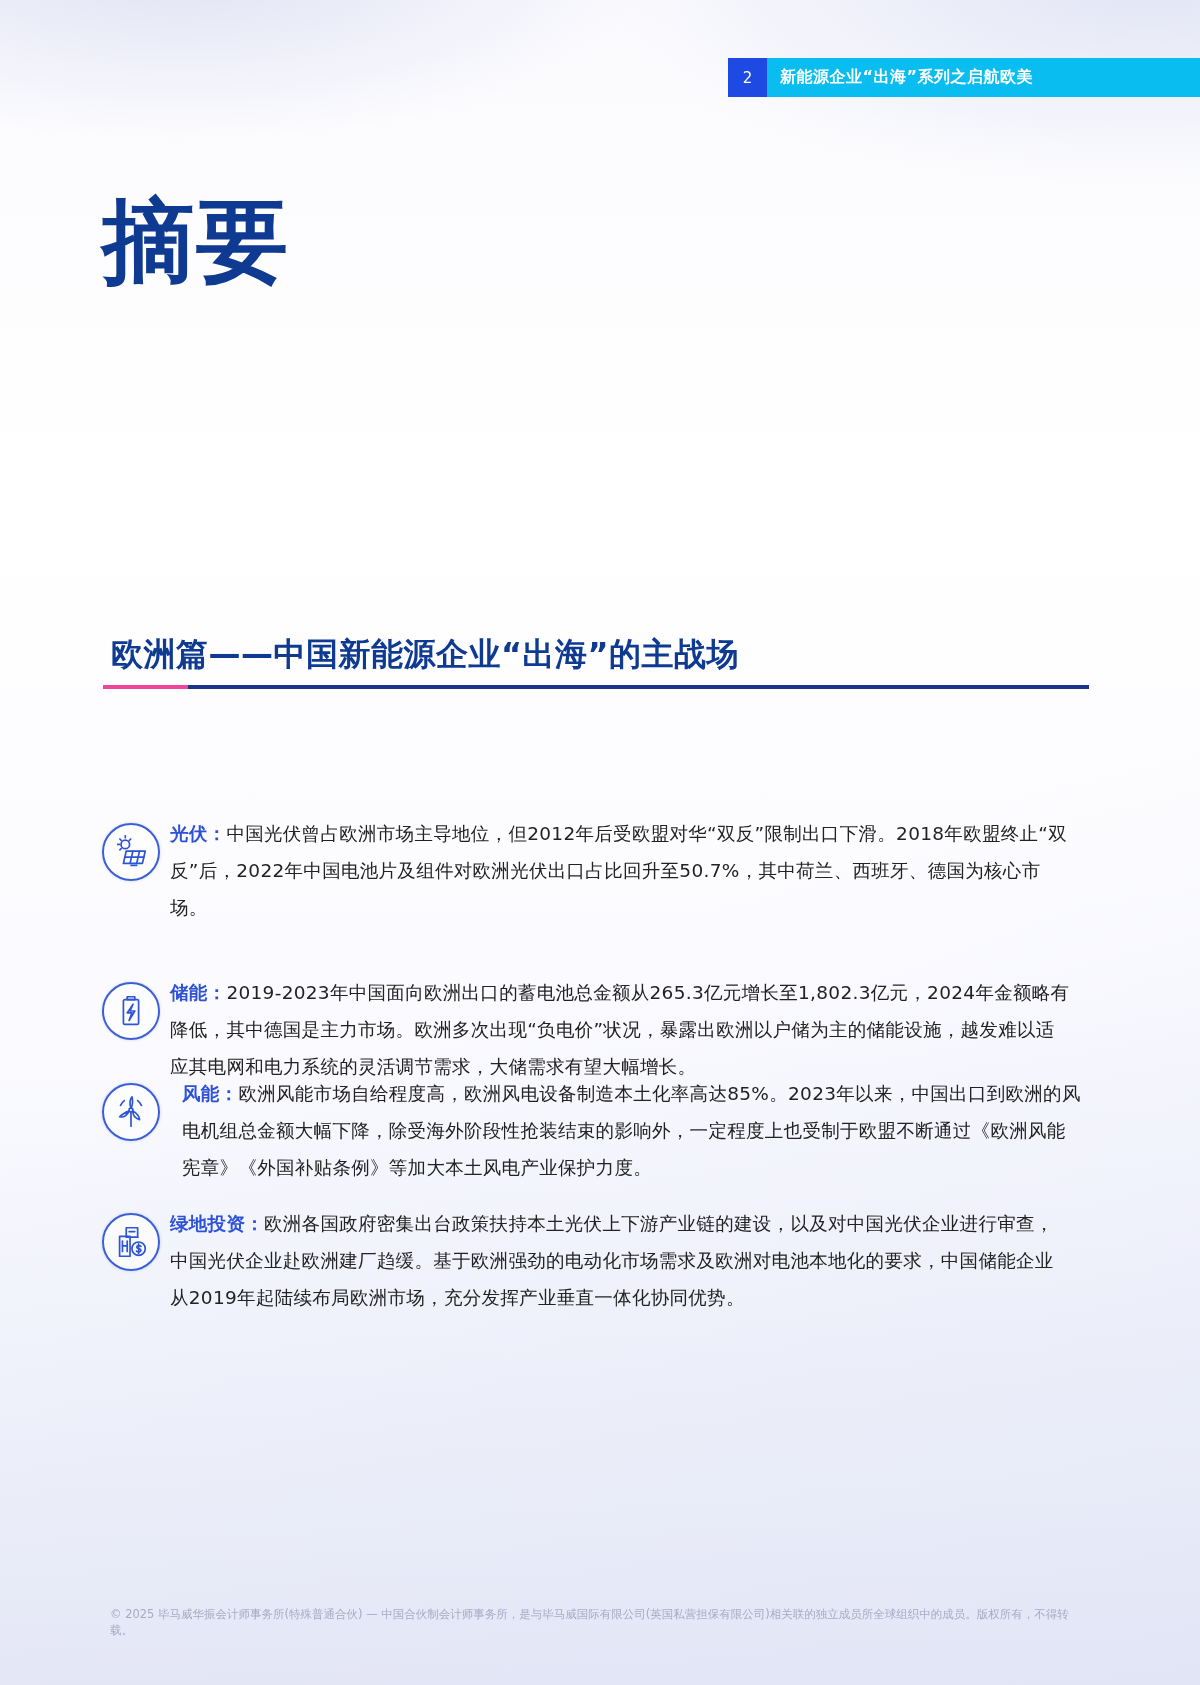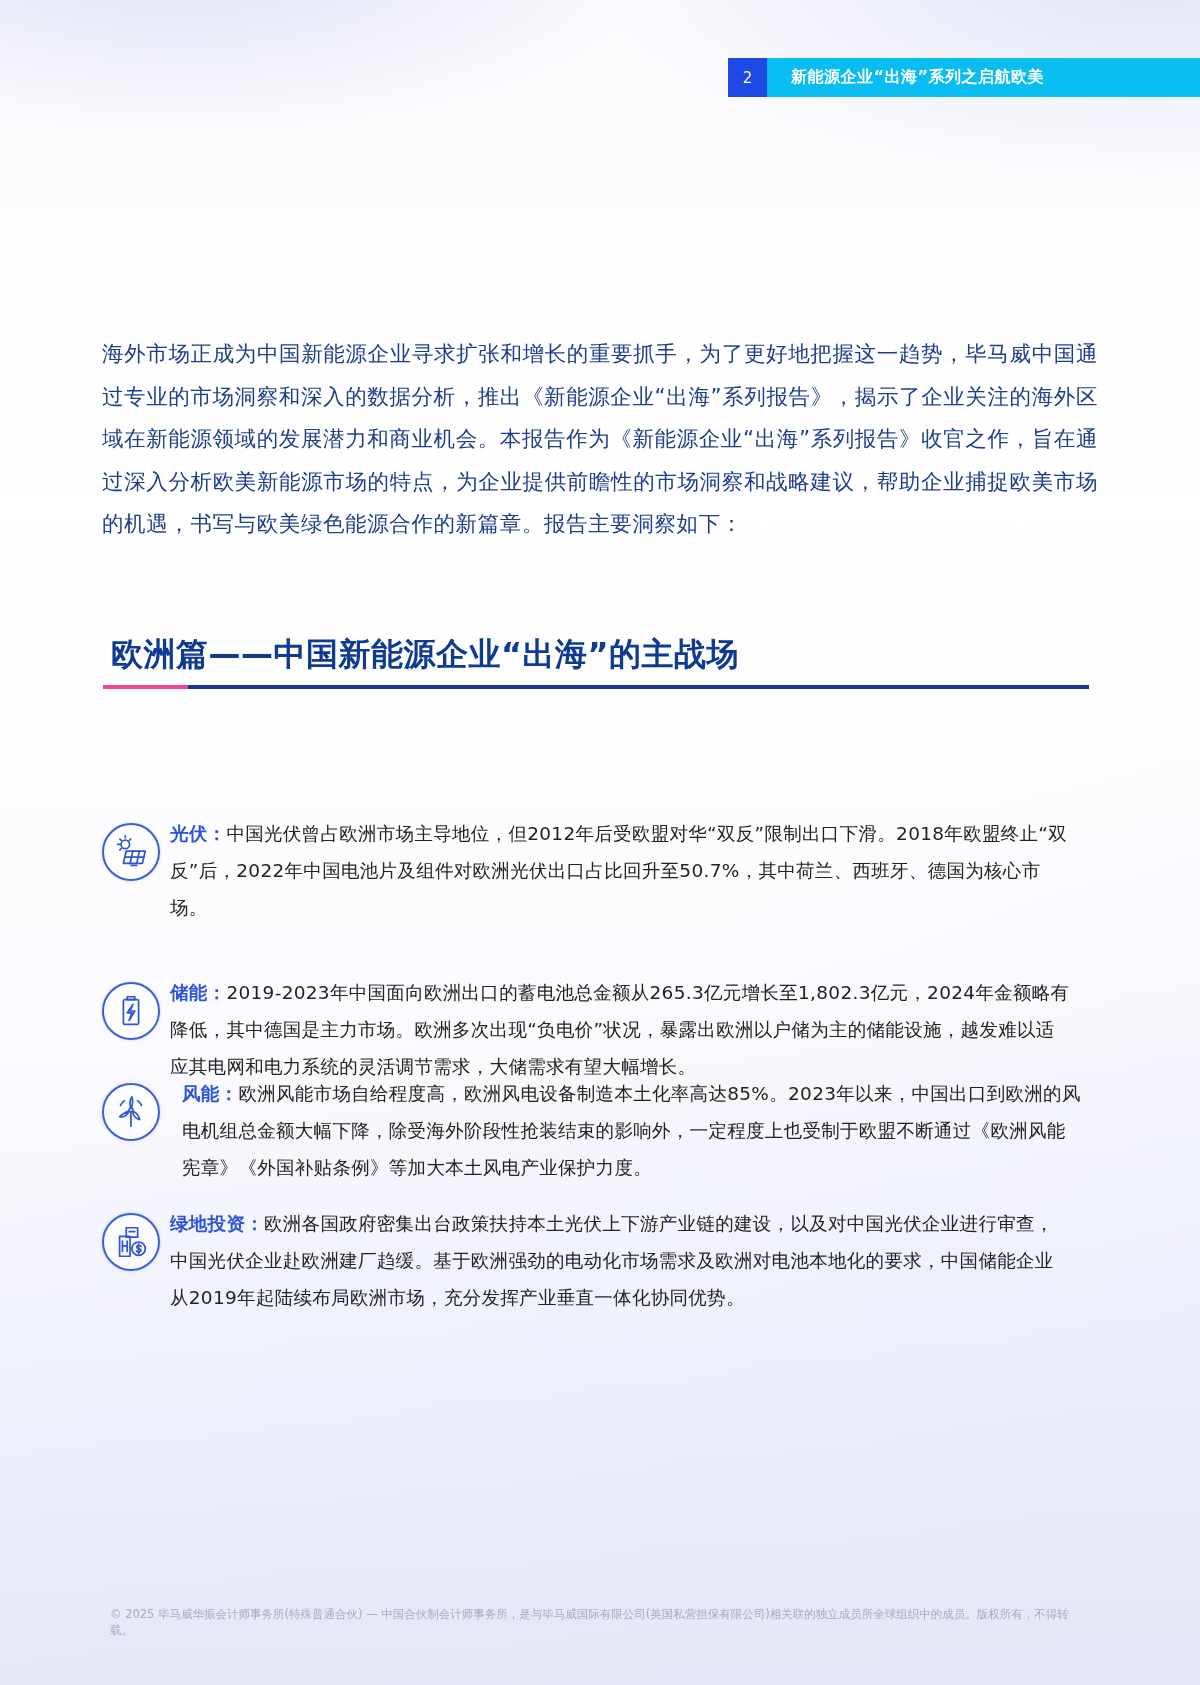--- a/index.html
+++ b/index.html
@@ -45,21 +45,21 @@
       justify-content: center;
     }
     .header-tag .series-title {
       flex: 1;
       background: #0abdf0;
       color: #fff;
       font-size: 16px;
       font-weight: bold;
       display: flex;
       align-items: center;
-      padding-left: 24px;
+      padding-left: 13px;
       letter-spacing: 0.5px;
     }
 
     .main-title {
       position: absolute;
       left: 102px;
       top: 196px;
       font-size: 92px;
       font-weight: bold;
       color: #0f3a92;
@@ -159,22 +159,22 @@
 
 <div class="bg"></div>
 
 <div class="page">
 
   <div class="header-tag">
     <div class="page-num">2</div>
     <div class="series-title">新能源企业“出海”系列之启航欧美</div>
   </div>
 
-
-  <p class="intro">海外市场正成为中国新能源企业寻求扩张和增长的重要抓手，为了更好地把握这一趋势，毕马威中国通过专业的市场洞察和深入的数据分析，推出《新能源企业“出海”系列报告》，揭示了企业关注的海外区域在新能源领域的发展潜力和商业机会。本报告作为《新能源企业“出海”系列报告》收官之作，旨在通过深入分析欧美新能源市场的特点，为企业提供前瞻性的市场洞察和战略建议，帮助企业捕捉欧美市场的机遇，书写与欧美绿色能源合作的新篇章。报告主要洞察如下：</p>
+  <h1 class="main-title">摘要</h1>
+
 
   <h2 class="section-title">欧洲篇——中国新能源企业“出海”的主战场</h2>
   <div class="section-rule">
     <div class="pink"></div>
     <div class="navy"></div>
   </div>
 
 
   <div class="item" style="top:815px;">
     <div class="icon">

